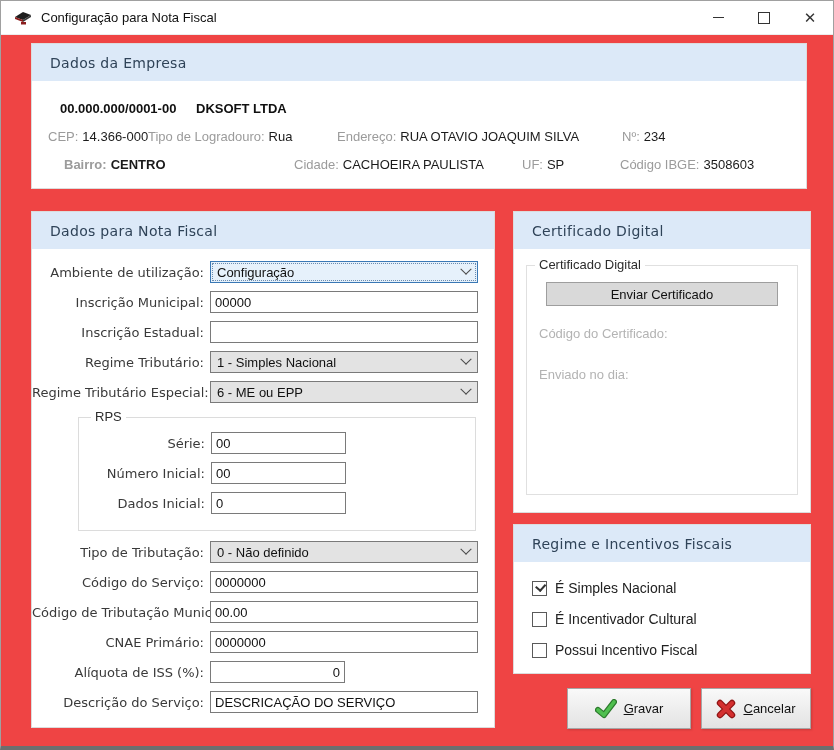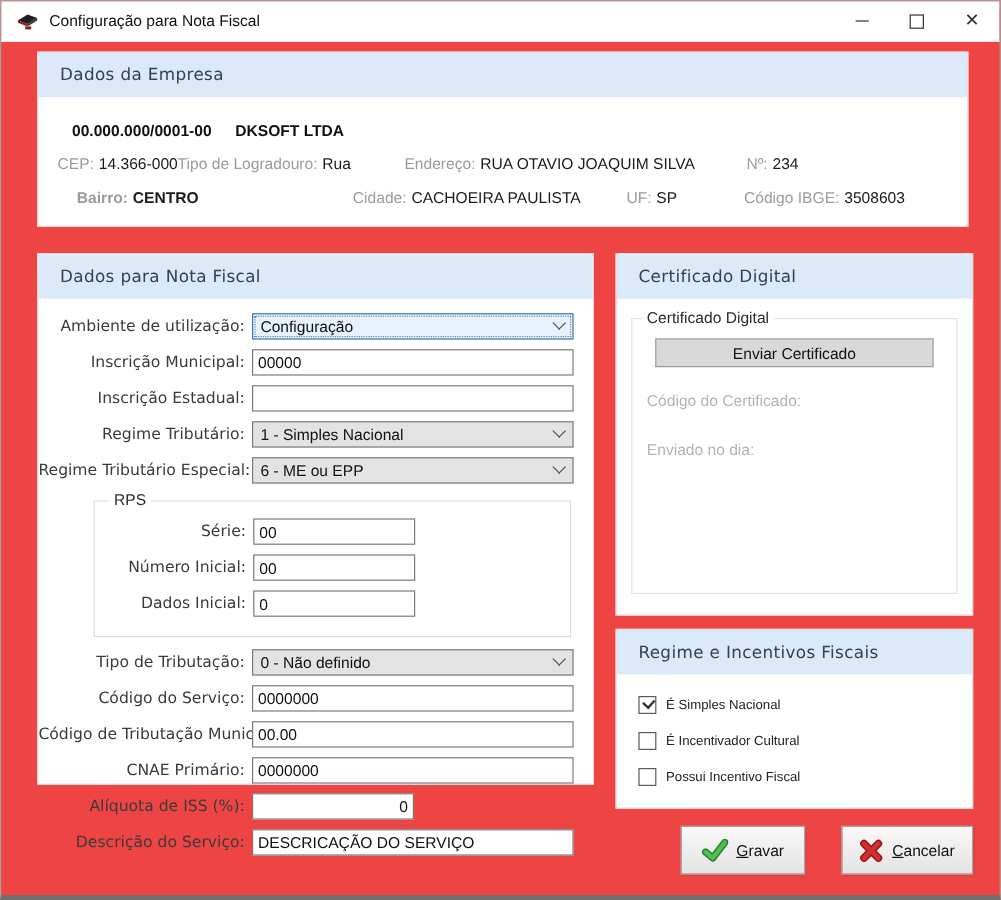--- a/index.html
+++ b/index.html
@@ -21,21 +21,21 @@
     font-family:"DejaVu Sans",sans-serif;font-size:14px;color:#2f4358;letter-spacing:.3px;
     padding-left:18px;}
   
   #panel-empresa{left:30px;top:42px;width:776px;height:146px;}
   .emp-body{position:relative;font-size:13px;}
   .emp-item{position:absolute;white-space:nowrap;}
   .emp-label{color:#9b9b9b;}
   .emp-value{color:#1b1b1b;margin-left:4px;}
   .emp-bold{font-weight:bold;color:#101010;}
   
-  #panel-nota{left:30px;top:210px;width:464px;height:443px;}
+  #panel-nota{left:30px;top:210px;width:464px;height:517px;}
   .form-body{padding-top:12px;}
   .frow{display:flex;align-items:center;height:22px;margin:0 0 8px 0;}
   .frow .flabel{width:172px;text-align:right;font-size:13px;color:#3a3a3a;padding-right:6px;
     font-family:"DejaVu Sans",sans-serif;white-space:nowrap;flex:0 0 auto;}
   .tinput{height:22px;box-sizing:border-box;border:1px solid #7a7a7a;background:#fff;
     font-family:"Liberation Sans",sans-serif;font-size:13px;padding:0 4px;color:#111;}
   .w-wide{width:268px;}
   .w-short{width:135px;}
   .combo{height:22px;box-sizing:border-box;border:1px solid #7a7a7a;background:#e3e3e3;
     display:flex;align-items:center;justify-content:space-between;padding:0 7px 0 6px;
@@ -55,26 +55,26 @@
   .btn-flat{display:block;margin:16px auto 0 auto;width:232px;height:24px;background:#d9d9d9;
     border:1px solid #9e9e9e;font-size:13px;color:#111;text-align:center;line-height:22px;cursor:pointer;}
   .cert-label{margin:20px 0 0 12px;font-size:13px;color:#b3b3b3;}
   
   #panel-regime{left:512px;top:523px;width:298px;height:150px;}
   .chk-row{display:flex;align-items:center;margin:0 0 15px 18px;cursor:pointer;}
   .chk-box{width:15px;height:15px;box-sizing:border-box;border:1px solid #5a5a5a;background:#fff;
     position:relative;flex:0 0 auto;}
   .chk-row.checked .chk-box::after{content:"";position:absolute;left:2.5px;top:1px;width:7px;height:4.5px;
     border-left:2px solid #333;border-bottom:2px solid #333;transform:rotate(-48deg);}
-  .chk-label{margin-left:8px;font-size:11px;color:#222;}
+  .chk-label{margin-left:8px;font-size:14px;color:#222;}
   
   .action-btn{position:absolute;height:41px;box-sizing:border-box;border:1px solid #a6a6a6;
     background:linear-gradient(#f9f9f9,#e3e3e3);display:flex;align-items:center;justify-content:center;
     font-size:13px;color:#111;cursor:pointer;box-shadow:1px 1px 2px rgba(0,0,0,.15);}
-  #btn-gravar{left:566px;top:687px;width:104px;}
+  #btn-gravar{left:566px;top:687px;width:124px;}
   #btn-cancelar{left:700px;top:687px;width:110px;}
   .action-btn svg{margin-right:7px;}
   .u1{text-decoration:underline;}
 </style>
 </head>
 <body>
 
 <div class="window">
 
   <div class="titlebar">

